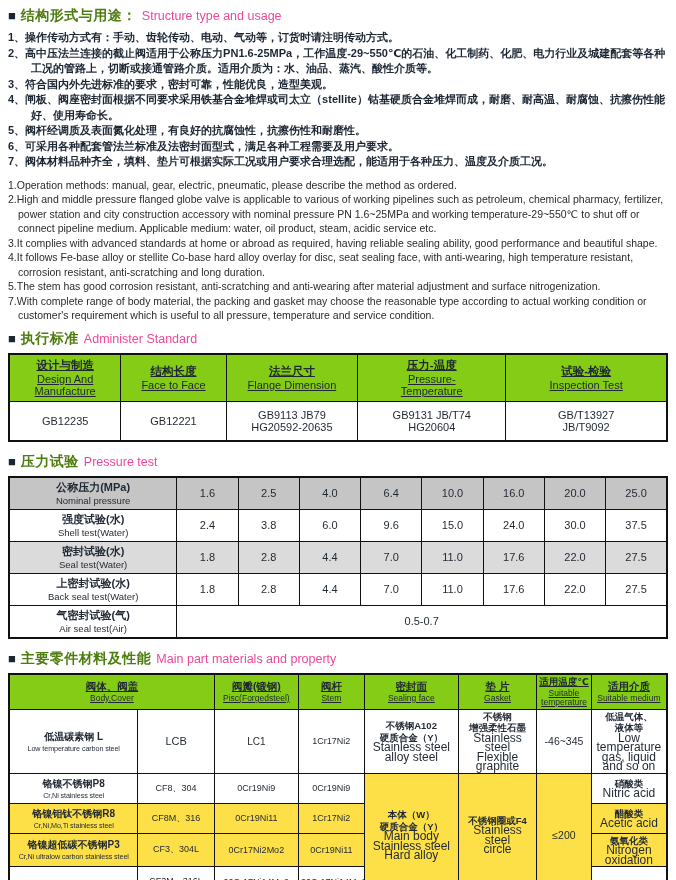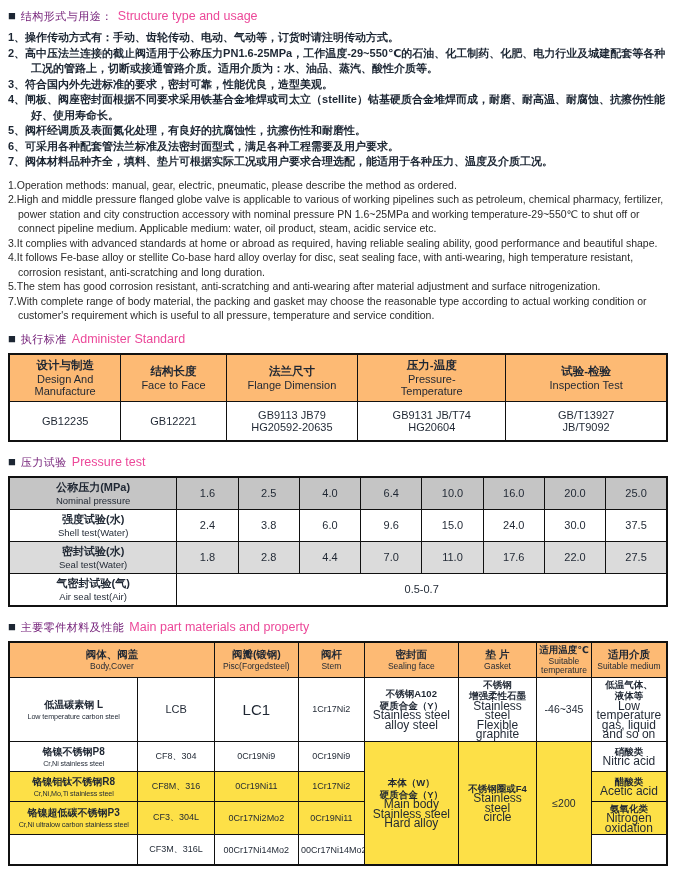--- a/index.html
+++ b/index.html
@@ -4,33 +4,33 @@
 <style>
   html,body{margin:0;padding:0;background:#ffffff;}
   body{
     width:676px;height:880px;box-sizing:border-box;
     padding:6px 8px 4px 8px;
     font-family:"Liberation Sans","DejaVu Sans",sans-serif;
     color:#1f2733;overflow:hidden;
   }
   .sec-head{display:flex;align-items:baseline;gap:5px;margin:0 0 4px 0;line-height:19px;}
   .sec-head .sq{font-size:13px;color:#1c2633;line-height:19px;}
-  .sec-head .t-cn{font-size:11px;font-weight:normal;color:#701a75;letter-spacing:.5px;}
+  .sec-head .t-cn{font-size:14px;font-weight:bold;color:#4d7c0f;letter-spacing:.5px;}
   .sec-head .t-en{font-size:12.5px;color:#ec4899;}
   .cn-list{margin:0 0 8px 0;}
   .cn-item{font-size:11px;font-weight:bold;color:#1c2633;line-height:15.5px;
     padding-left:23px;text-indent:-23px;}
   .en-list{margin:0 0 6px 0;}
   .en-item{font-size:10.5px;color:#2b2b2b;line-height:14.5px;
     padding-left:10px;text-indent:-10px;}
   table{border-collapse:collapse;width:100%;table-layout:fixed;}
   table,th,td{border:1px solid #111;}
   table{border-width:2px;}
   th,td{padding:1px 2px;text-align:center;vertical-align:middle;overflow:hidden;}
-  th{background:#fdba74;font-weight:normal;}
+  th{background:#84cc16;font-weight:normal;text-decoration:underline;}
   .pre{white-space:pre-line;}
   
   .t1{margin:0 0 10px 0;}
   .t1 th{height:44px;}
   .t1 .th-cn{font-size:11.5px;font-weight:bold;}
   .t1 .th-en{font-size:11px;}
   .t1 td{height:36px;font-size:11px;}
   
   .t2{margin:0 0 10px 0;}
   .t2 td{height:29px;font-size:11px;}
@@ -189,20 +189,34 @@
     <td class="alt">2.8</td>
     <td class="alt">4.4</td>
     <td class="alt">7.0</td>
     <td class="alt">11.0</td>
     <td class="alt">17.6</td>
     <td class="alt">22.0</td>
     <td class="alt">27.5</td>
   </tr>
   <tr>
     <td>
+      <div class="lbl-cn">上密封试验(水)</div>
+      <div class="lbl-en">Back seal test(Water)</div>
+    </td>
+    <td>1.8</td>
+    <td>2.8</td>
+    <td>4.4</td>
+    <td>7.0</td>
+    <td>11.0</td>
+    <td>17.6</td>
+    <td>22.0</td>
+    <td>27.5</td>
+  </tr>
+  <tr>
+    <td>
       <div class="lbl-cn">气密封试验(气)</div>
       <div class="lbl-en">Air seal test(Air)</div>
     </td>
     <td colspan="8">0.5-0.7</td>
   </tr>
 </tbody>
   </table>
 
 <div class="sec-head">
   <span class="sq">■</span>
@@ -253,21 +267,21 @@
       <div class="th-en">Suitable medium</div>
     </th>
   </tr>
 
   <tr class="r1">
     <td>
       <div class="name-cn">低温碳素钢 L</div>
       <div class="name-en">Low temperature carbon steel</div>
     </td>
     <td class="val" style="font-size:11px">LCB</td>
-    <td class="val" style="font-size:15px">LC1</td>
+    <td class="val" style="font-size:10px">LC1</td>
     <td class="val">1Cr17Ni2</td>
     <td>
       <div class="cell-cn pre">不锈钢A102
 硬质合金（Y）</div>
       <div class="cell-en pre">Stainless steel
 alloy steel</div>
     </td>
     <td>
       <div class="cell-cn pre">不锈钢
 增强柔性石墨</div>

